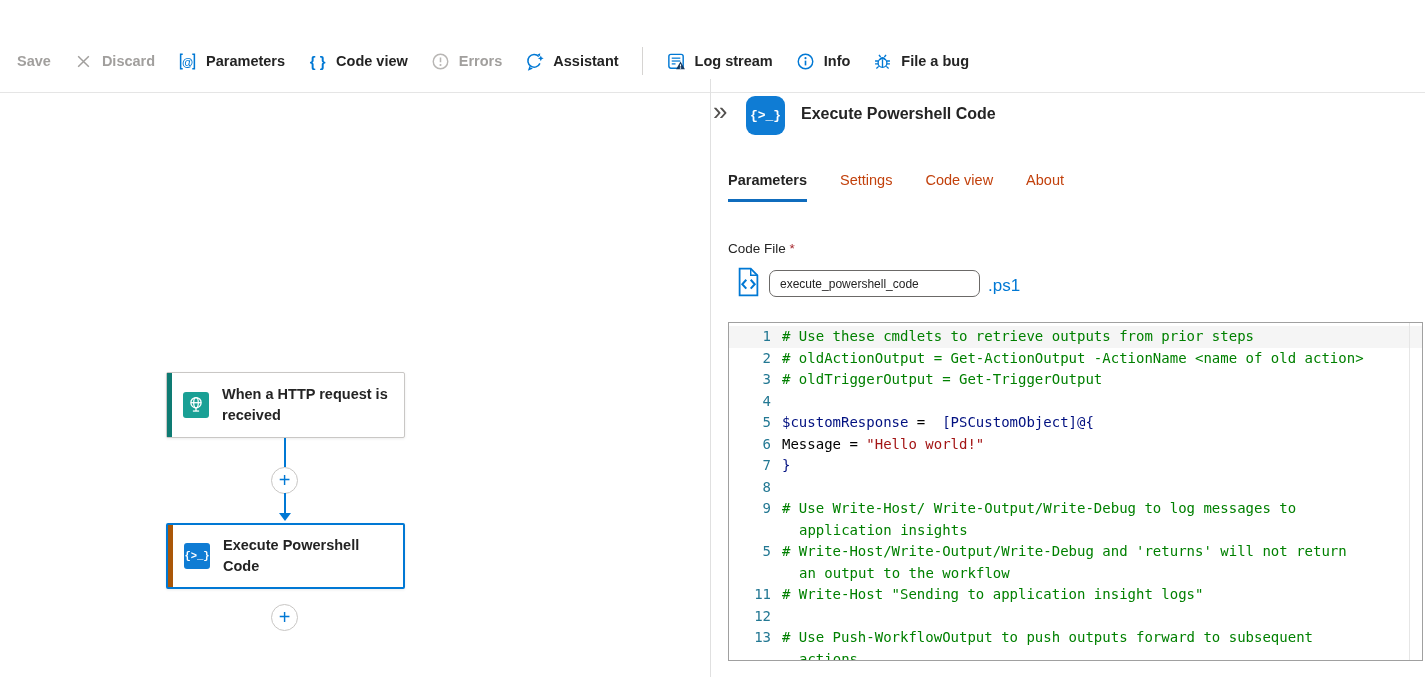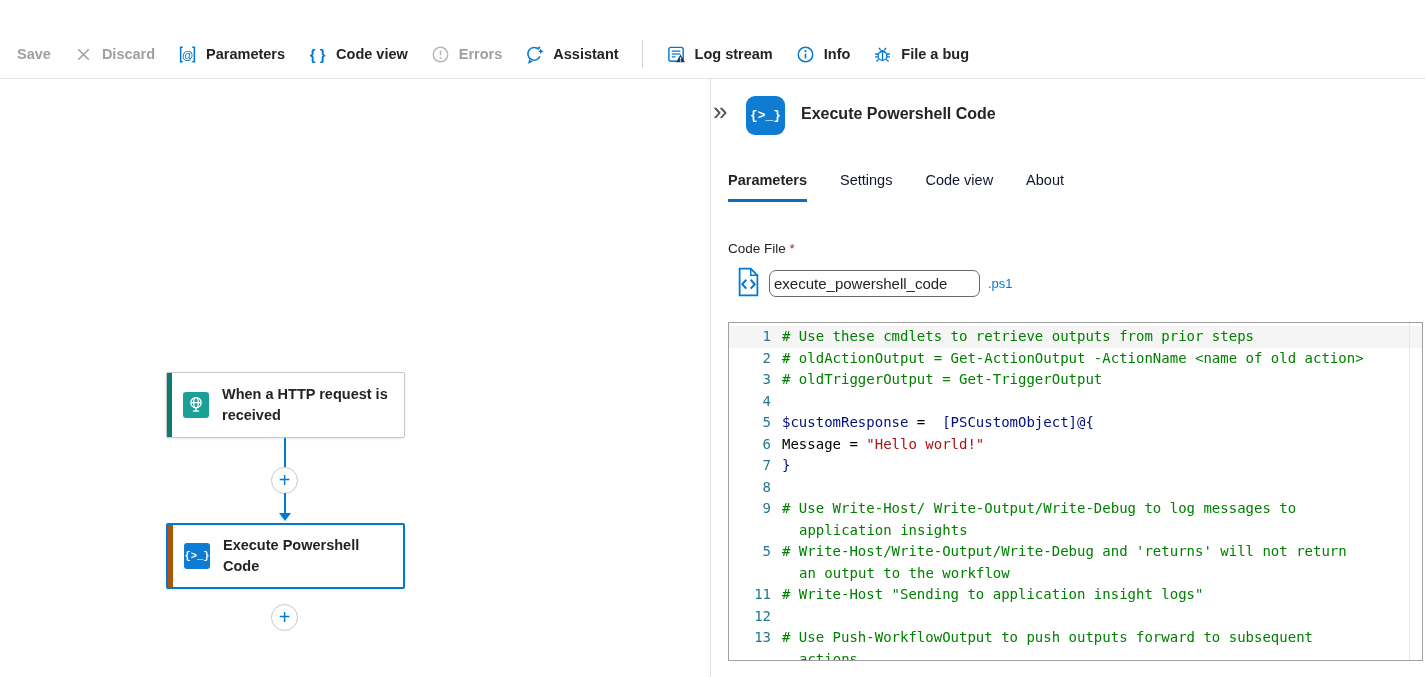--- a/index.html
+++ b/index.html
@@ -1,20 +1,20 @@
 <!DOCTYPE html>
 <html style="--accent: #0078d4; --comment: #008000; --string: #a31515; --variable: #001080; --line-number: #237893; --trigger-icon-bg: #1aa095; --trigger-accent: #0e7b73; --action-accent: #aa5708; --powershell-blue: #0f7cd4;"><head>
 <meta charset="utf-8">
 <style>
   * { margin:0; padding:0; box-sizing:border-box; }
   html,body { width:1425px; height:677px; background:#fff; overflow:hidden;
     font-family:"Liberation Sans","DejaVu Sans",sans-serif; color:#242424; }
 
   
-  .toolbar { position:absolute; top:0; left:0; width:1425px; height:79px;
+  .toolbar { position:absolute; top:0; left:0; width:1425px; height:93px;
     border-bottom:1px solid #e5e5e5; display:flex; align-items:center;
     padding:30px 0 0 6px; }
   .titem { display:flex; align-items:center; gap:8px; padding:0 11px;
     background:none; border:none; font:600 14.5px "Liberation Sans","DejaVu Sans",sans-serif;
     color:#242424; cursor:pointer; white-space:nowrap; }
   .titem.disabled { color:#a19f9d; cursor:default; }
   .titem .ticon { display:inline-flex; width:21px; height:21px; align-items:center; justify-content:center; }
   .tdiv { width:1px; height:28px; background:#d6d4d2; margin:0 12px; }
 
   
@@ -47,30 +47,30 @@
 
   
   .collapse { position:absolute; left:713px; top:98px; font-size:26px; color:#52504e;
     cursor:pointer; line-height:1; letter-spacing:-2px; }
   .picon { position:absolute; left:746px; top:96px; width:39px; height:39px;
     border-radius:9px; background:var(--powershell-blue); display:flex;
     align-items:center; justify-content:center; }
   .picon .ps-glyph { font-size:13px; }
   .ptitle { position:absolute; left:801px; top:105px; font-size:16px; font-weight:600; }
   .tabs { position:absolute; left:728px; top:172px; display:flex; gap:33px; }
-  .tab { font-size:14.5px; color:#0f172a; padding-bottom:11px; cursor:pointer;
+  .tab { font-size:14.5px; color:#c2410c; padding-bottom:11px; cursor:pointer;
     border-bottom:3px solid transparent; }
   .tab.active { font-weight:600; color:#242424; border-bottom-color:#0f6cbd; }
   .codefile { position:absolute; left:728px; top:241px; font-size:13.5px; }
   .codefile .req { color:#a4262c; }
   .file-icon { position:absolute; left:735px; top:267px; }
   .fname { position:absolute; left:769px; top:270px; width:211px; height:27px;
-    border:1px solid #6b6967; border-radius:7px; padding:0 4px; font-size:15px;
+    border:1px solid #6b6967; border-radius:7px; padding:0 10px; font-size:12px;
     font-family:"Liberation Sans","DejaVu Sans",sans-serif; color:#242424; outline:none; }
-  .ext { position:absolute; left:988px; top:276px; font-size:13px; color:var(--accent); }
+  .ext { position:absolute; left:988px; top:276px; font-size:17px; color:var(--accent); }
 
   
   .editor { position:absolute; left:728px; top:322px; width:695px; height:339px;
     border:1px solid #a0a0a0; background:#fff; overflow:hidden; cursor:text; }
   .rows { padding-top:3px; }
   .crow { display:flex; align-items:flex-start; min-height:21.5px; line-height:21.5px;
     font-family:"DejaVu Sans Mono","Liberation Mono",monospace; font-size:14px; }
   .crow.hl { background:#f5f5f5; }
   .ln { width:42px; text-align:right; color:var(--line-number); flex:none;
     margin-right:11px; user-select:none; }

